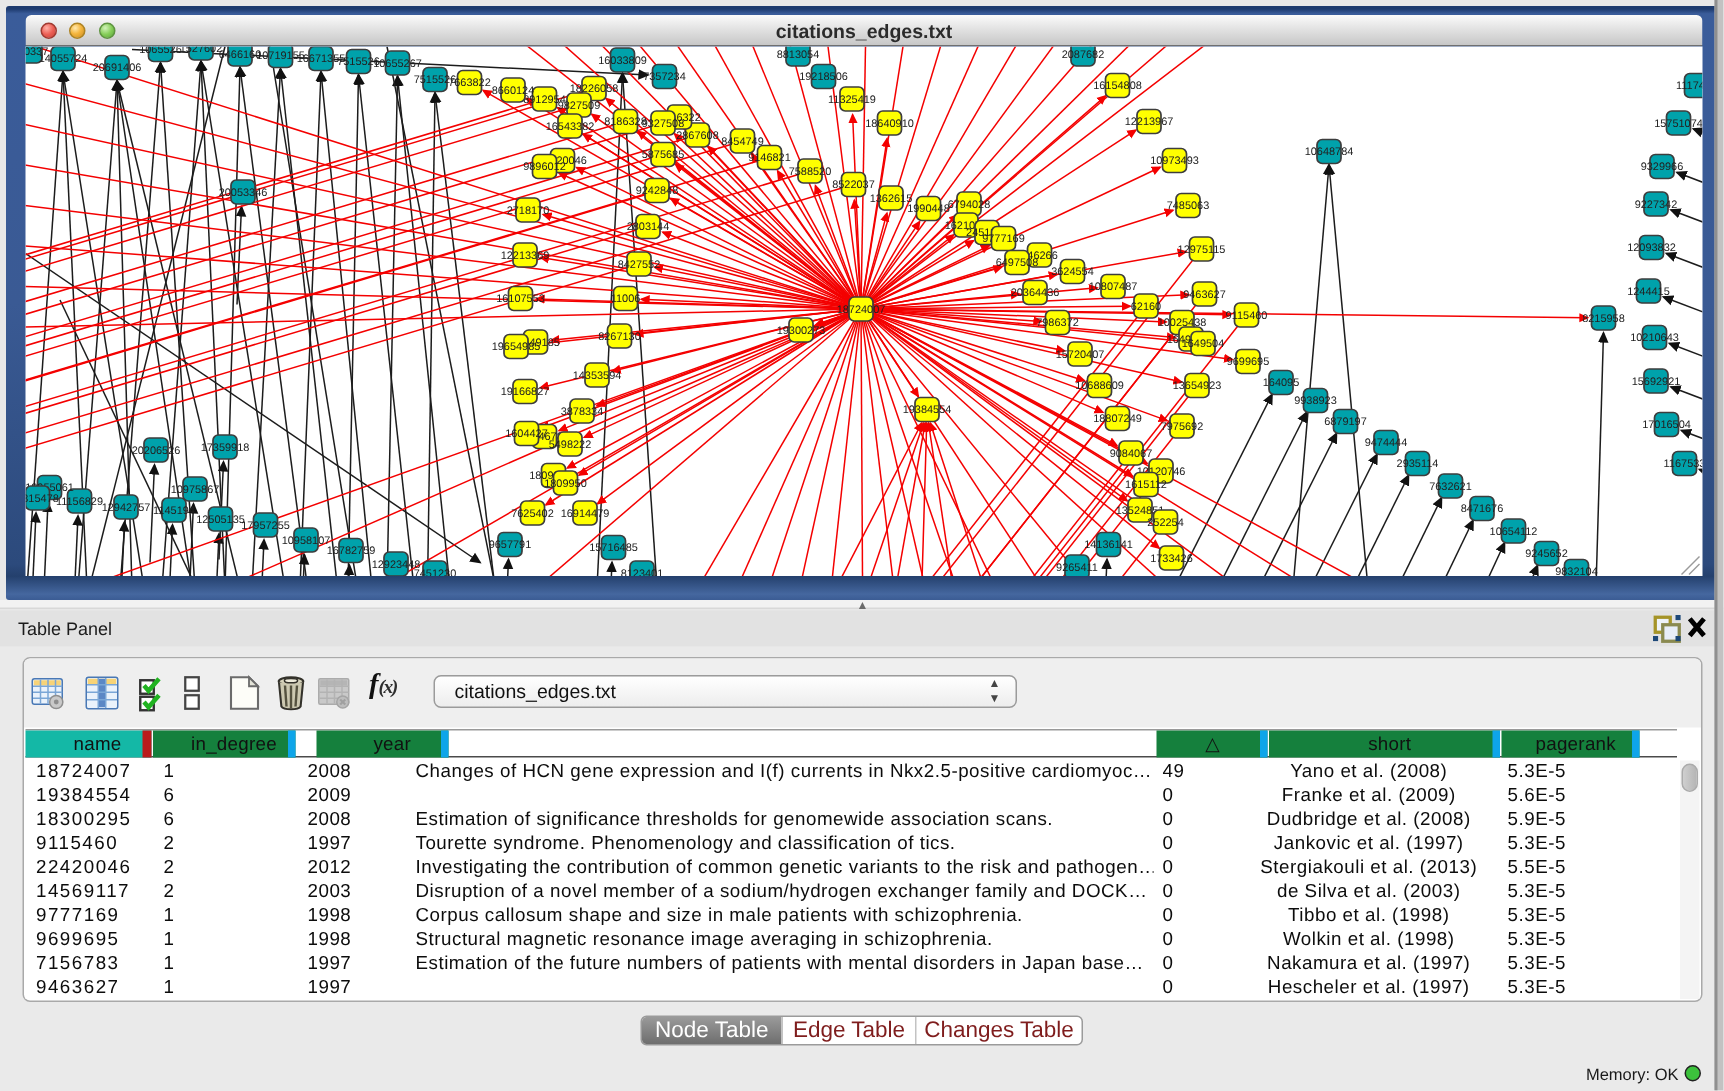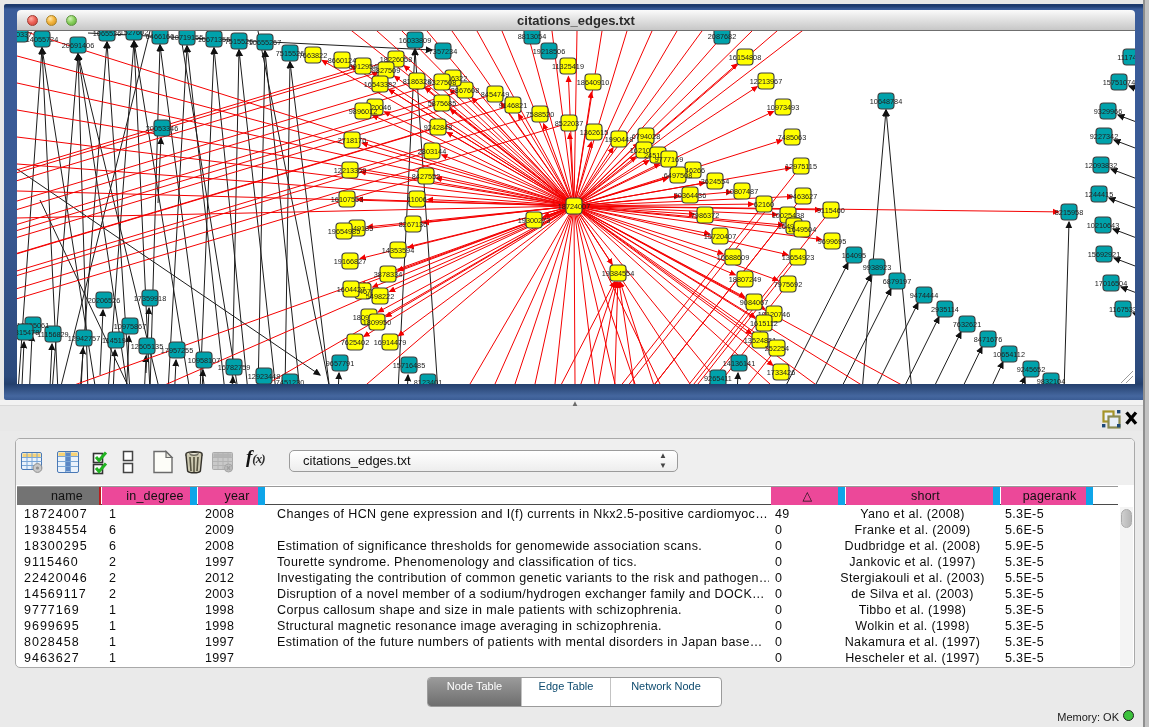--- a/index.html
+++ b/index.html
@@ -28,35 +28,35 @@
  border:1px solid #a9a9a9;border-radius:5px}
 #toolbar{left:16px;top:439px;width:1118px;height:46px;background:#efefef;border-radius:4px 4px 0 0}
 .ticon{position:absolute;top:450px}
 #dropdown{left:289px;top:450px;width:389px;height:22px;border:1px solid #9b9b9b;border-radius:5px;
  background:linear-gradient(180deg,#ffffff,#ededed);font-size:13px;color:#111;line-height:20px;
  padding-left:13px}
 #dropdown .ud{position:absolute;right:10px;top:0;font-size:8px;line-height:10px;color:#444}
 
 #thead{left:17px;top:486px;width:1101px;height:19px;background:#fff;border-top:1px solid #999;
  border-bottom:1px solid #4a4a4a;font-size:12.5px;letter-spacing:0.2px;color:#111}
-#thead .hc{position:absolute;top:0;height:18px;background:#ec4899;text-align:center;line-height:18px;
- border-right:7px solid #0ea5e9}
-#thead .hc.gray{background:#737373;border-right:2px solid #b91c1c}
+#thead .hc{position:absolute;top:0;height:18px;background:#15803d;text-align:center;line-height:18px;
+ border-right:5px solid #0ea5e9}
+#thead .hc.gray{background:#14b8a6;border-right:6px solid #b91c1c}
 #tbody{left:17px;top:506px;width:1101px;height:160px;background:#fff;font-size:12.5px;letter-spacing:0.35px;color:#0c0c0c}
 .tr{position:relative;height:16px;line-height:16px;white-space:nowrap}
 .tr div{position:absolute;top:0;height:16px;overflow:hidden}
 .c0{left:7px;width:80px;letter-spacing:1px}.c1{left:92px;width:90px}.c2{left:188px;width:70px}
 .c3{left:260px;width:492px}.c4{left:758px;width:70px}
 .c5{left:818px;width:155px;text-align:center}.c6{left:988px;width:100px}
 #vscroll{left:1120px;top:507px;width:13px;height:159px;background:#f4f4f4}
 #vthumb{left:1121px;top:509px;width:11px;height:19px;background:linear-gradient(90deg,#cfcfcf,#b5b5b5);border-radius:6px;border:1px solid #ababab}
 
-#tabs{left:427px;top:677px;height:30px;display:flex;border:1px solid #9b9b9b;border-radius:4px;
- overflow:hidden;font-size:11px;background:#fff}
-#tabs div{line-height:17px;color:#0c4a6e;text-align:center}
+#tabs{left:427px;top:677px;height:20px;display:flex;border:1px solid #9b9b9b;border-radius:4px;
+ overflow:hidden;font-size:15px;background:#fff}
+#tabs div{line-height:17px;color:#7f1d1d;text-align:center}
 #tabs .s1{width:93px}#tabs .s2{width:90px}#tabs .s3{width:110px}
 #tabs .sel{background:linear-gradient(180deg,#9a9a9a,#6e6e6e);color:#fff}
 #tabs .mid{border-left:1px solid #c3c3c3;border-right:1px solid #c3c3c3}
 #status{left:0;top:702px;width:1149px;height:25px;font-size:11px;color:#1a1a1a}
 #memok{position:absolute;right:30px;top:9px}
 #memdot{position:absolute;right:15px;top:8px;width:11px;height:11px;border-radius:50%;
  background:#3cc23c;border:1.5px solid #222}
 #rstrip{left:1143px;top:0;width:6px;height:727px;background:#c2c2c2;border-left:2px solid #8f8f8f}
 </style></head><body>
 <div id="stage">
@@ -581,20 +581,21 @@
           <text x="601" y="244.6" font-size="7.3" text-anchor="middle" fill="#222" font-family="Liberation Sans, sans-serif">19384554</text>
         </g>
         <g stroke="#9a9a9a" stroke-width="1">
           <line x1="1104" y1="352" x2="1116" y2="340"></line>
           <line x1="1109" y1="352" x2="1116" y2="345"></line>
         </g>
       </svg>
     </div>
 <div class="abs" id="divider"></div>
     <div class="abs" id="grip">▲</div>
+<div class="abs" id="phead"><span>Table Panel</span></div>
 <div class="abs" id="pbody"></div>
 <div class="abs" id="container"></div>
 <div class="abs" id="toolbar"></div>
 <div class="ticon" style="left:20px"><svg width="24" height="24" viewBox="0 0 24 24">
         <rect x="1.5" y="2.5" width="20" height="17" rx="1.5" fill="#eaf2fb" stroke="#4978b5"></rect>
         <rect x="2.5" y="3.5" width="18" height="3.5" fill="#f7d377"></rect>
         <g stroke="#7aa6d6" stroke-width="1">
           <line x1="2" y1="7.5" x2="21.5" y2="7.5"></line>
           <line x1="2" y1="11.5" x2="21.5" y2="11.5"></line>
           <line x1="2" y1="15.5" x2="21.5" y2="15.5"></line>
@@ -653,21 +654,21 @@
           <line x1="17" y1="3" x2="17" y2="19"></line>
         </g>
         <circle cx="17.5" cy="18" r="4" fill="#bdbdbd" stroke="#a5a5a5"></circle>
         <path d="M15.8,16.3 l3.4,3.4 M19.2,16.3 l-3.4,3.4" stroke="#a0a0a0" stroke-width="1.4"></path>
       </svg></div>
 <div class="ticon" style="left:246px;top:446px"><span style="font-family:'Liberation Serif',serif;font-style:italic;font-weight:bold;font-size:19px;color:#111">f</span><span style="font-family:'Liberation Serif',serif;font-style:italic;font-weight:bold;font-size:13px;color:#2e2e2e;letter-spacing:-1px">(x)</span></div>
 <div class="abs" id="dropdown">citations_edges.txt<span class="ud">▲<br>▼</span></div>
 <div class="abs" id="thead">
  <div class="hc gray" style="left:0;width:84px;text-indent:18px">name</div>
  <div class="hc" style="left:85px;width:95px;text-indent:18px">in_degree</div>
- <div class="hc" style="left:181px;width:67px;text-indent:18px">year</div>
+ <div class="hc" style="left:194px;width:88px;text-indent:18px">year</div>
  <div class="hc" style="left:754px;width:74px;text-align:center;padding-left:6px">△ out_de…</div>
  <div class="hc" style="left:829px;width:154px;text-indent:12px">short</div>
  <div class="hc" style="left:984px;width:92px;text-indent:12px">pagerank</div>
 </div>
 <div class="abs" id="tbody">
       <div class="tr">
         <div class="c0">18724007</div>
         <div class="c1">1</div>
         <div class="c2">2008</div>
         <div class="c3">Changes of HCN gene expression and I(f) currents in Nkx2.5-positive cardiomyoc…</div>
@@ -700,21 +701,21 @@
         <div class="c4">0</div>
         <div class="c5">Jankovic et al. (1997)</div>
         <div class="c6">5.3E-5</div>
       </div>
       <div class="tr">
         <div class="c0">22420046</div>
         <div class="c1">2</div>
         <div class="c2">2012</div>
         <div class="c3">Investigating the contribution of common genetic variants to the risk and pathogen…</div>
         <div class="c4">0</div>
-        <div class="c5">Stergiakouli et al. (2003)</div>
+        <div class="c5">Stergiakouli et al. (2013)</div>
         <div class="c6">5.5E-5</div>
       </div>
       <div class="tr">
         <div class="c0">14569117</div>
         <div class="c1">2</div>
         <div class="c2">2003</div>
         <div class="c3">Disruption of a novel member of a sodium/hydrogen exchanger family and DOCK…</div>
         <div class="c4">0</div>
         <div class="c5">de Silva et al. (2003)</div>
         <div class="c6">5.3E-5</div>
@@ -731,21 +732,21 @@
       <div class="tr">
         <div class="c0">9699695</div>
         <div class="c1">1</div>
         <div class="c2">1998</div>
         <div class="c3">Structural magnetic resonance image averaging in schizophrenia.</div>
         <div class="c4">0</div>
         <div class="c5">Wolkin et al. (1998)</div>
         <div class="c6">5.3E-5</div>
       </div>
       <div class="tr">
-        <div class="c0">8028458</div>
+        <div class="c0">7156783</div>
         <div class="c1">1</div>
         <div class="c2">1997</div>
         <div class="c3">Estimation of the future numbers of patients with mental disorders in Japan base…</div>
         <div class="c4">0</div>
         <div class="c5">Nakamura et al. (1997)</div>
         <div class="c6">5.3E-5</div>
       </div>
       <div class="tr">
         <div class="c0">9463627</div>
         <div class="c1">1</div>
@@ -753,21 +754,21 @@
         <div class="c4">0</div>
         <div class="c5">Hescheler et al. (1997)</div>
         <div class="c6">5.3E-5</div>
       </div>
     </div>
 <div class="abs" id="vscroll"></div>
     <div class="abs" id="vthumb"></div>
 <div class="abs" id="tabs">
       <div class="sel s1">Node Table</div>
       <div class="mid s2">Edge Table</div>
-      <div class="s3">Network Node</div>
+      <div class="s3">Changes Table</div>
     </div>
 <div class="abs" id="rstrip"></div>
 <div class="abs" id="status">
       <span id="memok">Memory: OK</span>
       <span id="memdot"></span>
     </div>
 <svg class="abs" style="left:1101px;top:409px" width="42" height="20" viewBox="0 0 42 20">
  <rect x="2.5" y="2.5" width="10" height="10" fill="#eef3f9" stroke="#a59428" stroke-width="2.2"></rect>
  <rect x="7.5" y="7.5" width="11" height="11" fill="#e8eef8" stroke="#8a8a50" stroke-width="2.2"></rect>
  <rect x="16" y="1" width="3.4" height="3.4" fill="#1d4878"></rect>

